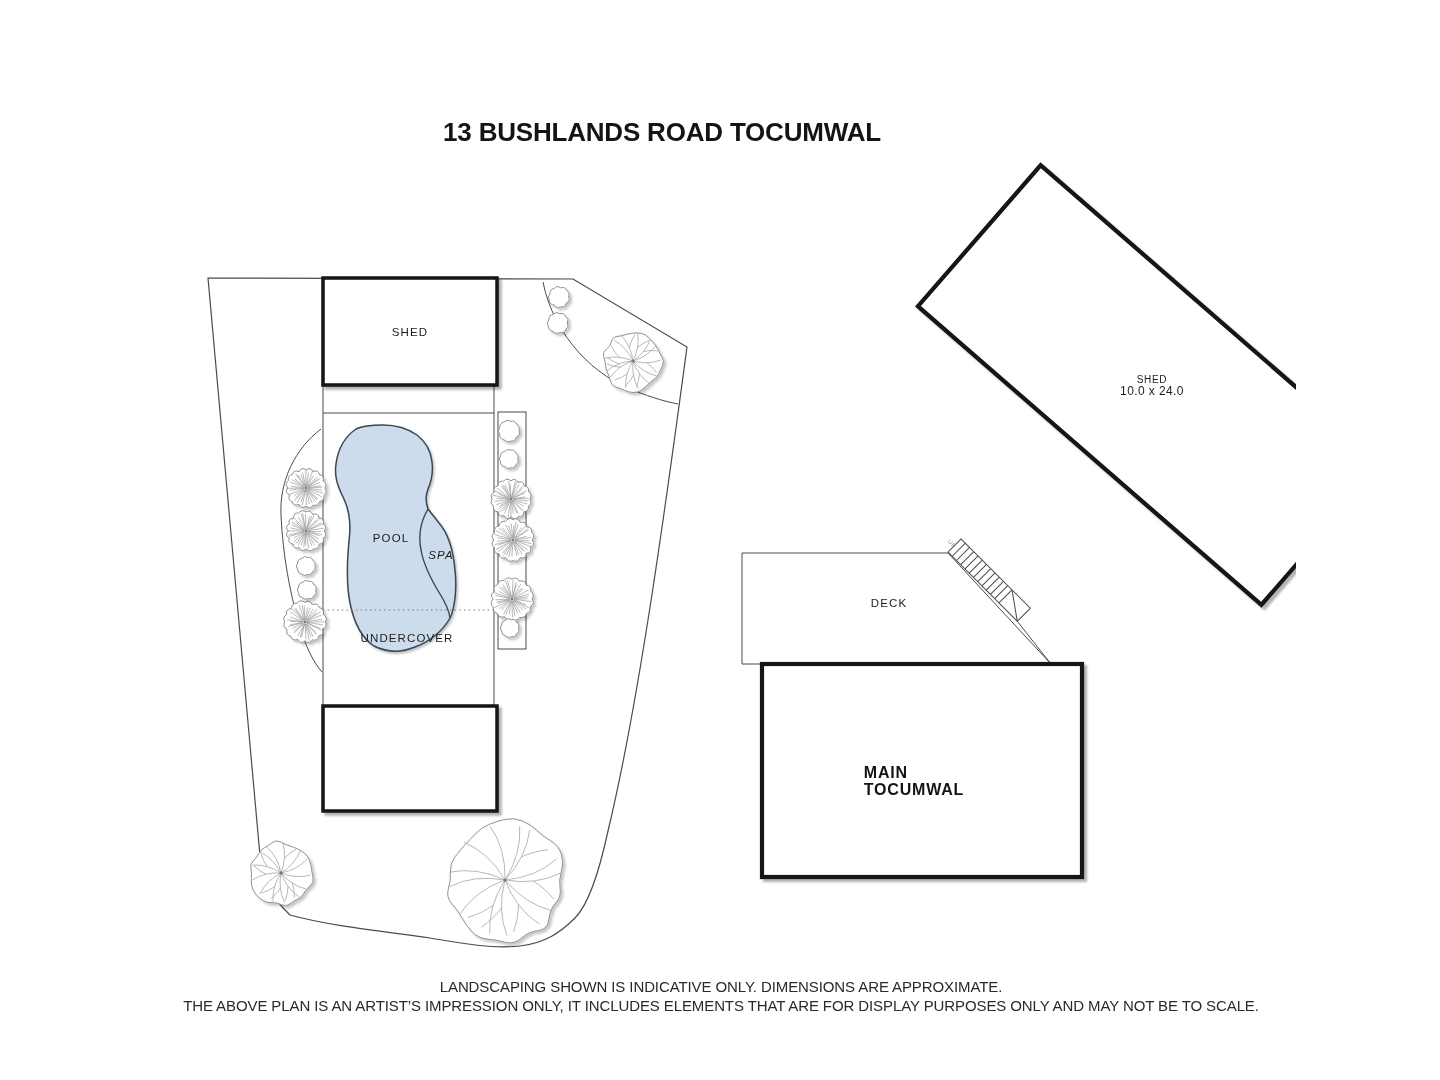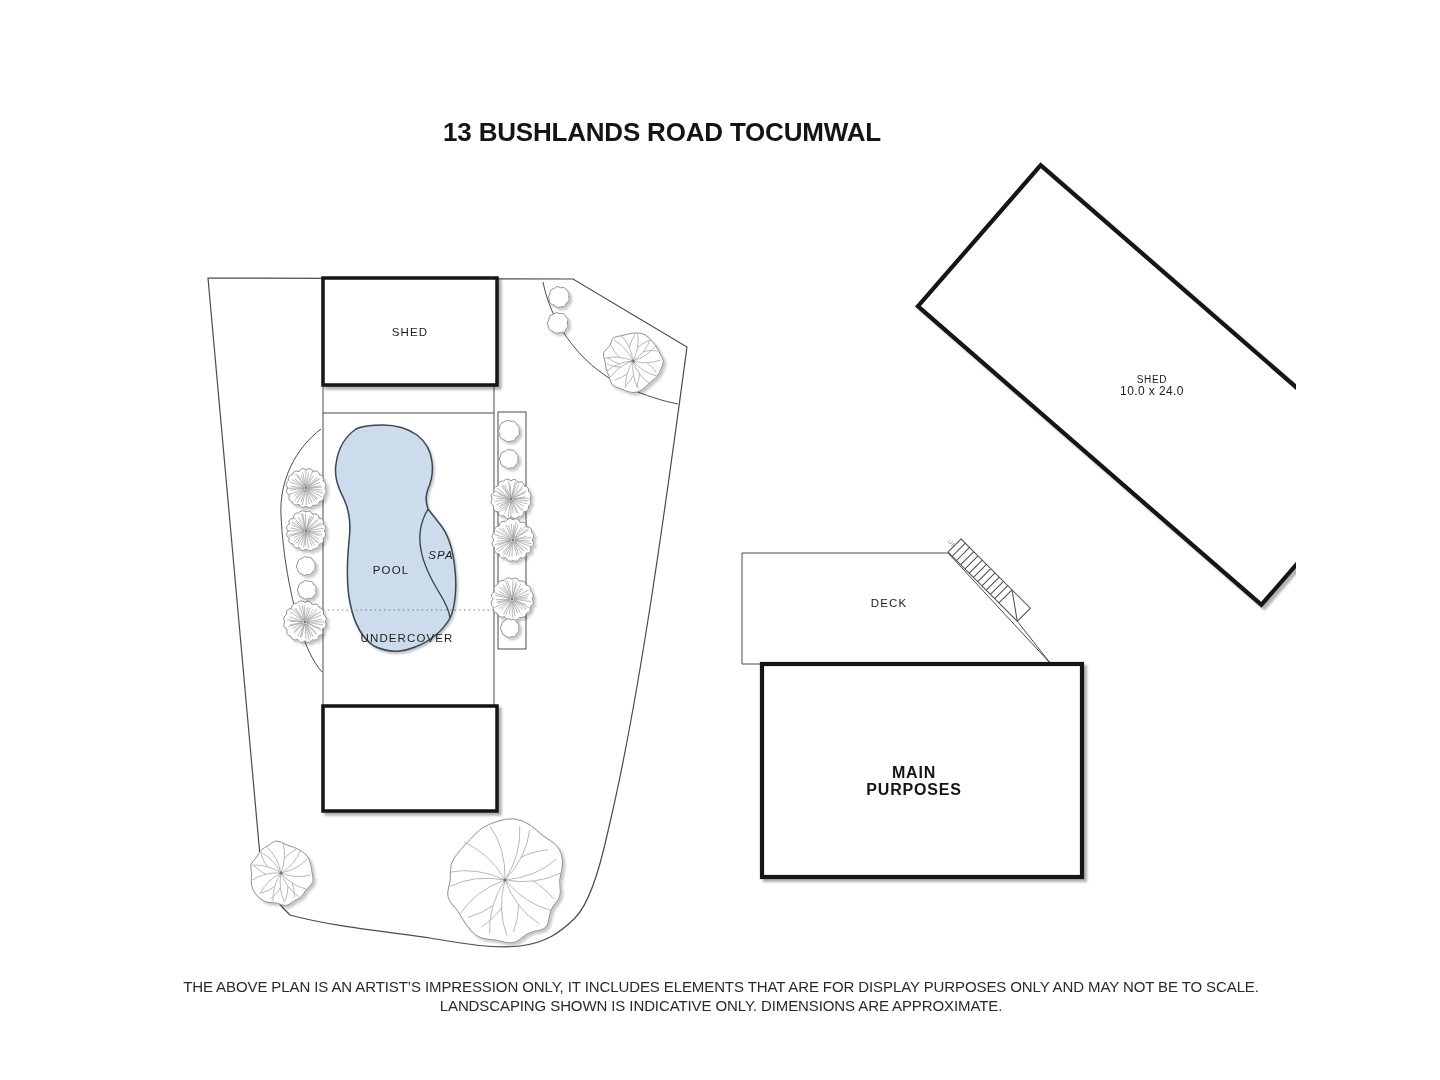--- a/index.html
+++ b/index.html
@@ -21,21 +21,21 @@
   .blob{fill:#ffffff;stroke:var(--tree-stroke,#8f8f8f);stroke-width:1;}
   .vein{fill:none;stroke:var(--vein-stroke,#a6a6a6);stroke-width:0.8;}
   .spokeline{stroke:#9a9a9a;stroke-width:0.7;}
   .dot{fill:#777;}
   
   .lbl{position:absolute;transform:translate(-50%,-50%);white-space:nowrap;
        font-size:11.5px;letter-spacing:1.1px;color:var(--text,#1c1c1c);}
   .page-title{position:absolute;left:662px;top:99px;transform:translateX(-50%);
        font-size:26px;font-weight:bold;letter-spacing:-0.2px;white-space:nowrap;color:#141414;}
   .residence-label{position:absolute;left:914px;top:763px;transform:translate(-50%,-50%);
-       text-align:center;font-weight:bold;font-size:16px;letter-spacing:0.8px;line-height:17px;color:#141414;}
+       text-align:left;font-weight:bold;font-size:16px;letter-spacing:0.8px;line-height:17px;color:#141414;}
   .shed2-label{position:absolute;left:1152px;top:367px;transform:translate(-50%,-50%);
        text-align:center;line-height:11.5px;}
   .shed2-label .l1{font-size:10px;letter-spacing:0.7px;}
   .shed2-label .l2{font-size:12px;letter-spacing:0.4px;}
   .up-label{position:absolute;left:952px;top:526px;transform:translate(-50%,-50%) rotate(45deg);
        font-size:6px;letter-spacing:0.5px;color:#8a8a8a;}
   .disclaimer{position:absolute;left:721px;top:960px;transform:translateX(-50%);
        text-align:center;font-size:15px;letter-spacing:-0.1px;line-height:18.5px;color:#2a2a2a;white-space:nowrap;}
 </style>
 </head>
@@ -445,35 +445,35 @@
     <g filter="url(#buildShadow)">
       <g transform="translate(1151,367) rotate(41)">
         <rect class="thick4" x="-227.5" y="-93.5" width="455" height="187"></rect>
       </g>
     </g>
   </svg>
 
   <div class="page-title">13 BUSHLANDS ROAD TOCUMWAL</div>
 
   <div class="lbl" style="left:410px;top:314px;">SHED</div>
-  <div class="lbl" style="left:391px;top:552px;">POOL</div>
+  <div class="lbl" style="left:391px;top:520px;">POOL</div>
   <div class="lbl" style="left:441px;top:537px;font-style:italic;">SPA</div>
   <div class="lbl" style="left:407px;top:620px;">UNDERCOVER</div>
   <div class="lbl" style="left:879px;top:585px;padding-left:20px;">DECK</div>
 
   <div class="residence-label">
     <div>MAIN</div>
-    <div>PURPOSES</div>
+    <div>TOCUMWAL</div>
   </div>
 
   <div class="shed2-label">
     <div class="l1">SHED</div>
     <div class="l2">10.0 x 24.0</div>
   </div>
 
   <div class="up-label">UP</div>
 
   <div class="disclaimer">
+    <div>LANDSCAPING SHOWN IS INDICATIVE ONLY. DIMENSIONS ARE APPROXIMATE.</div>
     <div>THE ABOVE PLAN IS AN ARTIST’S IMPRESSION ONLY, IT INCLUDES ELEMENTS THAT ARE FOR DISPLAY PURPOSES ONLY AND MAY NOT BE TO SCALE.</div>
-    <div>LANDSCAPING SHOWN IS INDICATIVE ONLY. DIMENSIONS ARE APPROXIMATE.</div>
   </div>
 
 </div>
 
 </body></html>

